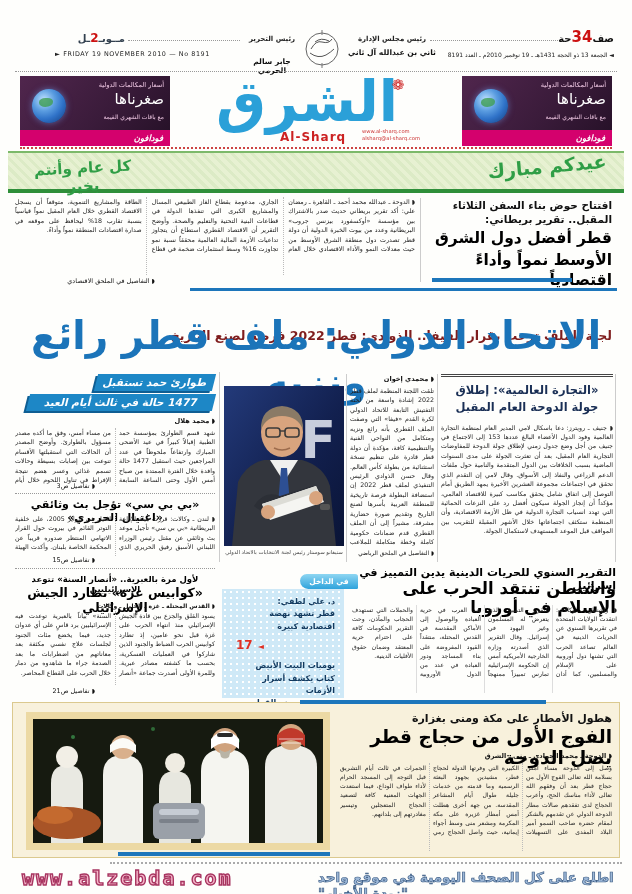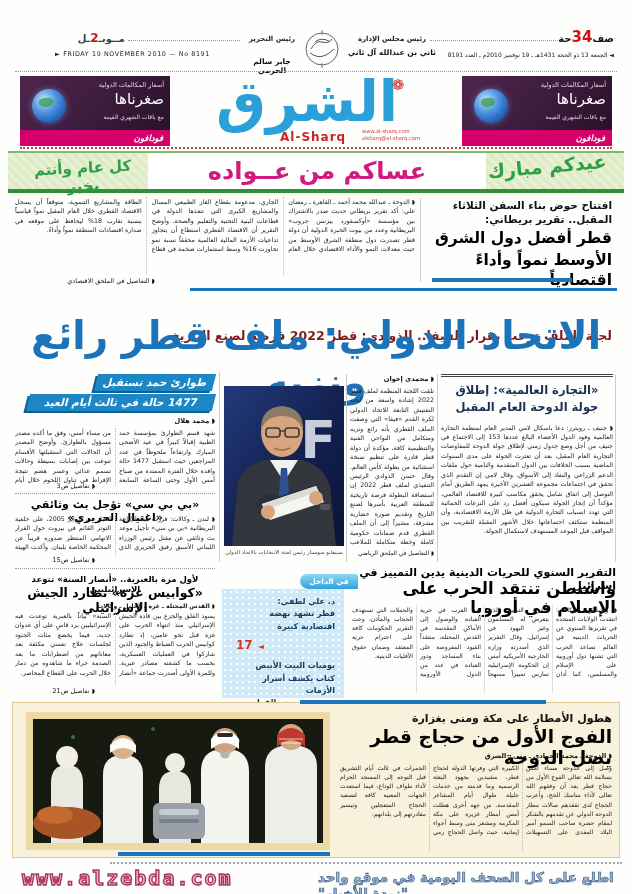--- a/index.html
+++ b/index.html
@@ -145,23 +145,20 @@
     <div class="t1">أسعار المكالمات الدولية</div>
     <div class="t2">صغرناها</div>
     <div class="t3">مع باقات الشهري القيمة</div>
     <div class="strip">فودافون</div>
   </div>
 
   <div class="abs red-dots" style="left:20px; top:147px; width:592px;"></div>
 
   <div class="abs eid" style="left:8px; top:151px; width:616px; height:42px;">
     <div class="abs eid-callig" style="left:10px; top:6px; width:130px; font-size:15px; transform:rotate(-3deg); text-align:center;">كل عام وأنتم بخير</div>
-    <div class="abs eid-center" style="left:140px; top:0; width:338px; height:36px;">
-      <div class="eid-greeting">عساكم من عــواده</div>
-    </div>
     <div class="abs eid-callig" style="right:12px; top:2px; width:130px; font-size:19px; transform:rotate(-5deg); text-align:center;">عيدكم مبارك</div>
   </div>
 
   <div class="abs strip-kicker" style="right:20px; top:198px; width:190px;">افتتاح حوض بناء السفن الثلاثاء</div>
   <div class="abs strip-kicker" style="right:20px; top:212px; width:190px;">المقبل.. تقرير بريطاني:</div>
   <div class="abs strip-head" style="right:20px; top:228px; width:192px;">قطر أفضل دول الشرق</div>
   <div class="abs strip-head" style="right:20px; top:250px; width:192px;">الأوسط نمواً وأداءً اقتصادياً</div>
   <div class="abs blue-bar" style="left:432px; top:278px; width:140px; height:4px;"></div>
   <div class="abs vrule" style="left:420px; top:198px; height:84px;"></div>
 

